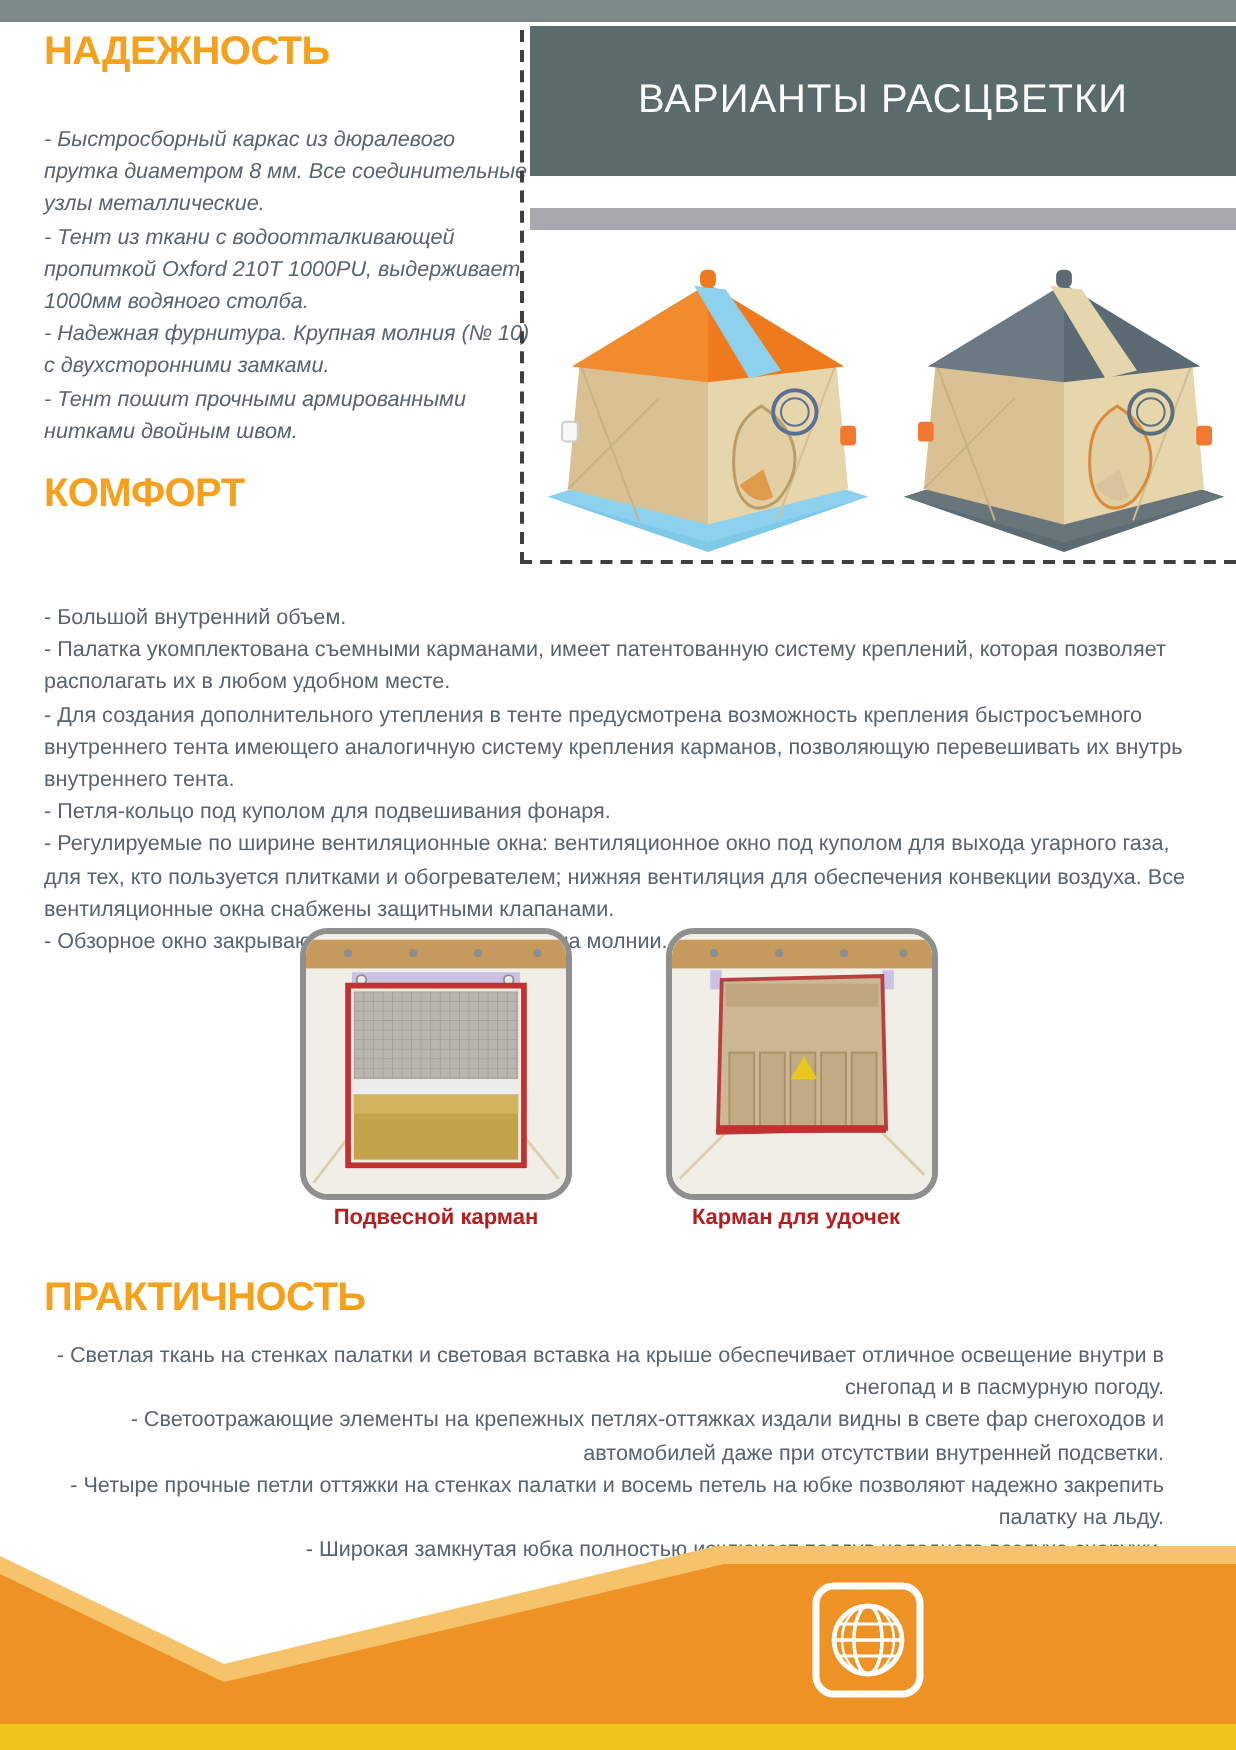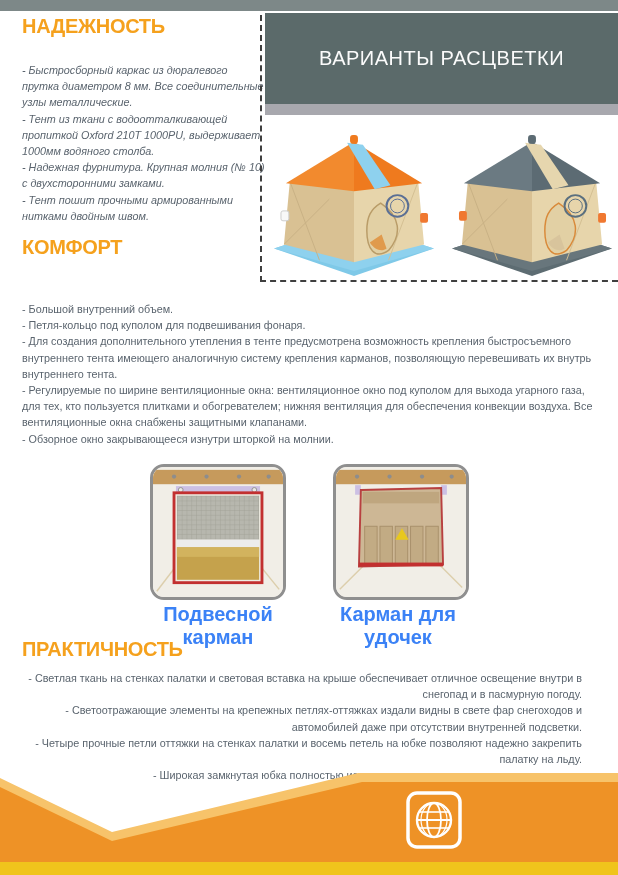--- a/index.html
+++ b/index.html
@@ -9,35 +9,35 @@
 
   .sec-title{position:absolute;left:22px;margin:0;font-size:20px;font-weight:bold;
              color:#f5a11d;letter-spacing:-0.3px;}
   .body-text{position:absolute;left:22px;font-size:10.8px;line-height:16.2px;}
   .body-text p{margin:0;}
   .body-text p.col-narrow{max-width:250px;margin-top:33px;}
 
   
   .dash-frame{position:absolute;left:260px;top:15px;width:358px;height:267px;
               border-left:2px dashed #3f3f3f;border-bottom:2px dashed #3f3f3f;box-sizing:border-box;}
-  .variants-box{position:absolute;left:265px;top:13px;width:353px;height:91px;background:#5b6a6a;
+  .variants-box{position:absolute;left:265px;top:13px;width:353px;height:75px;background:#5b6a6a;
                 display:flex;align-items:center;justify-content:center;}
   .variants-box span{color:#fbfbfb;font-size:20px;letter-spacing:0.5px;}
   .variants-strip{position:absolute;left:265px;top:104px;width:353px;height:11px;background:#a8a8ae;}
   .tents{position:absolute;left:268px;top:124px;width:350px;height:156px;display:flex;gap:10px;
          align-items:flex-end;justify-content:center;}
 
   
   .photo{position:absolute;top:464px;width:136px;height:136px;border:3px solid #8f8f8f;
          border-radius:14px;box-sizing:border-box;overflow:hidden;background:#f1eee7;}
   .photo svg{display:block;}
   .photo-left{left:150px;}
   .photo-right{left:333px;}
-  .caption{position:absolute;top:603px;width:176px;text-align:center;font-size:20px;
-           font-weight:bold;color:#3b82f6;}
+  .caption{position:absolute;top:603px;width:176px;text-align:center;font-size:11px;
+           font-weight:bold;color:#b91c1c;}
   .caption-left{left:130px;}
   .caption-right{left:310px;}
 
   
   .footer{position:absolute;left:0;top:768px;width:618px;height:107px;}
   .footer svg{position:absolute;left:0;top:0;}
 </style>
 </head>
 <body>
 
@@ -98,22 +98,23 @@
       <circle cx="129" cy="77" r="11" fill="none" stroke="#5a6f7f" stroke-width="2"></circle>
       <circle cx="129" cy="77" r="7" fill="none" stroke="#5a6f7f" stroke-width="1"></circle>
       <rect x="11" y="82" width="8" height="10" rx="2" fill="#f07830"></rect>
       <rect x="152" y="84" width="8" height="10" rx="2" fill="#f07830"></rect>
     </svg>
   </div>
 
   <h2 class="sec-title" style="top:236px;">КОМФОРТ</h2>
   <div class="body-text" style="top:268px;width:580px;">
     <p class="col-narrow">- Большой внутренний объем.</p>
+    <p>- Палатка укомплектована съемными карманами, имеет патентованную систему креплений, которая позволяет располагать их в любом удобном месте.</p>
+    <p>- Для создания дополнительного утепления в тенте предусмотрена возможность крепления быстросъемного внутреннего тента имеющего аналогичную систему крепления карманов, позволяющую перевешивать их внутрь внутреннего тента.</p>
     <p>- Петля-кольцо под куполом для подвешивания фонаря.</p>
-    <p>- Для создания дополнительного утепления в тенте предусмотрена возможность крепления быстросъемного внутреннего тента имеющего аналогичную систему крепления карманов, позволяющую перевешивать их внутрь внутреннего тента.</p>
     <p>- Регулируемые по ширине вентиляционные окна: вентиляционное окно под куполом для выхода угарного газа, для тех, кто пользуется плитками и обогревателем; нижняя вентиляция для обеспечения конвекции воздуха. Все вентиляционные окна снабжены защитными клапанами.</p>
     <p>- Обзорное окно закрывающееся изнутри шторкой на молнии.</p>
   </div>
 
   <div class="photo photo-left">
     <svg width="130" height="130" viewBox="0 0 136 136">
       <defs>
         <pattern id="mesh" width="5" height="5" patternUnits="userSpaceOnUse">
           <rect width="5" height="5" fill="#b7b7ae"></rect>
           <path d="M0,0 L5,0 M0,0 L0,5" stroke="#9d9d94" stroke-width="0.8"></path>

